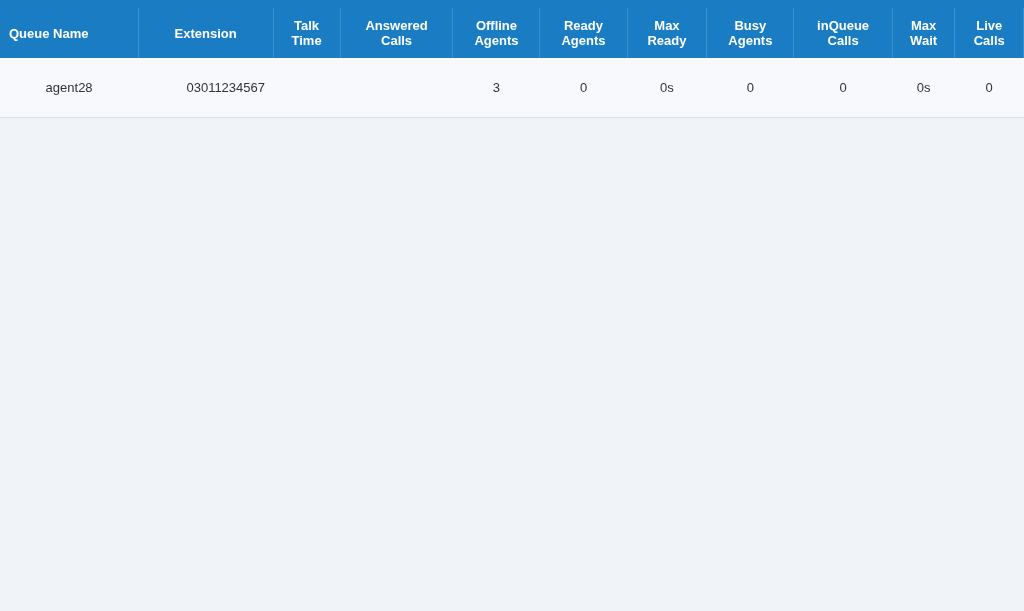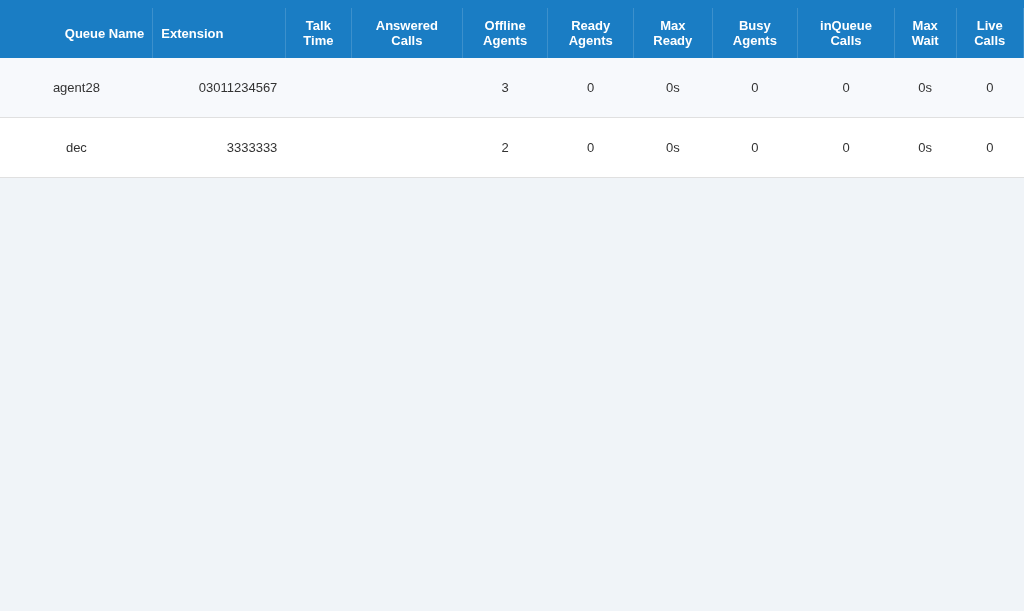--- a/index.html
+++ b/index.html
@@ -40,26 +40,26 @@
 
     thead th {
       padding: 10px 8px;
       font-weight: bold;
       font-size: 13px;
       white-space: nowrap;
       border-right: 1px solid rgba(255,255,255,0.15);
     }
 
     thead th:first-child {
-      text-align: right;
-      padding-left: 21px;
+      text-align: left;
+      padding-left: 9px;
     }
 
     thead th:nth-child(2) {
-      text-align: left;
+      text-align: center;
     }
 
     tbody tr {
       border-bottom: 1px solid #e0e0e0;
     }
 
     tbody tr:nth-child(odd) {
       background: #f7f9fc;
     }
 
@@ -113,28 +113,15 @@
           <td></td>
           <td></td>
           <td>3</td>
           <td>0</td>
           <td>0s</td>
           <td>0</td>
           <td>0</td>
           <td>0s</td>
           <td>0</td>
         </tr>
-        <tr>
-          <td>dec</td>
-          <td>3333333</td>
-          <td></td>
-          <td></td>
-          <td>2</td>
-          <td>0</td>
-          <td>0s</td>
-          <td>0</td>
-          <td>0</td>
-          <td>0s</td>
-          <td>0</td>
-        </tr>
       </tbody>
   </table>
 </div>
 
 </body></html>

